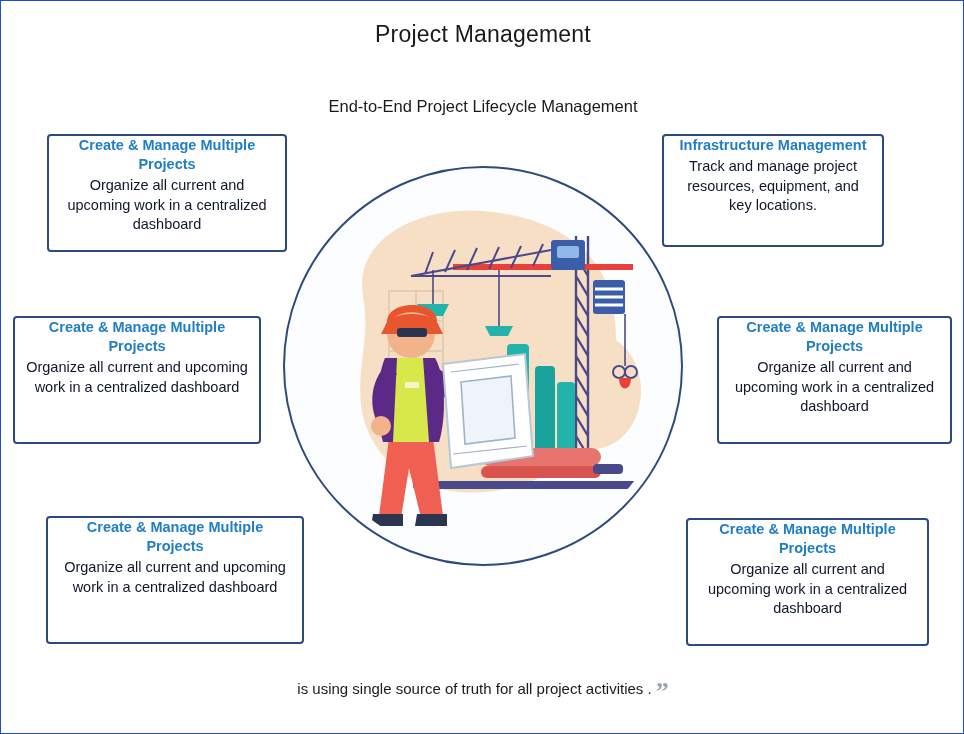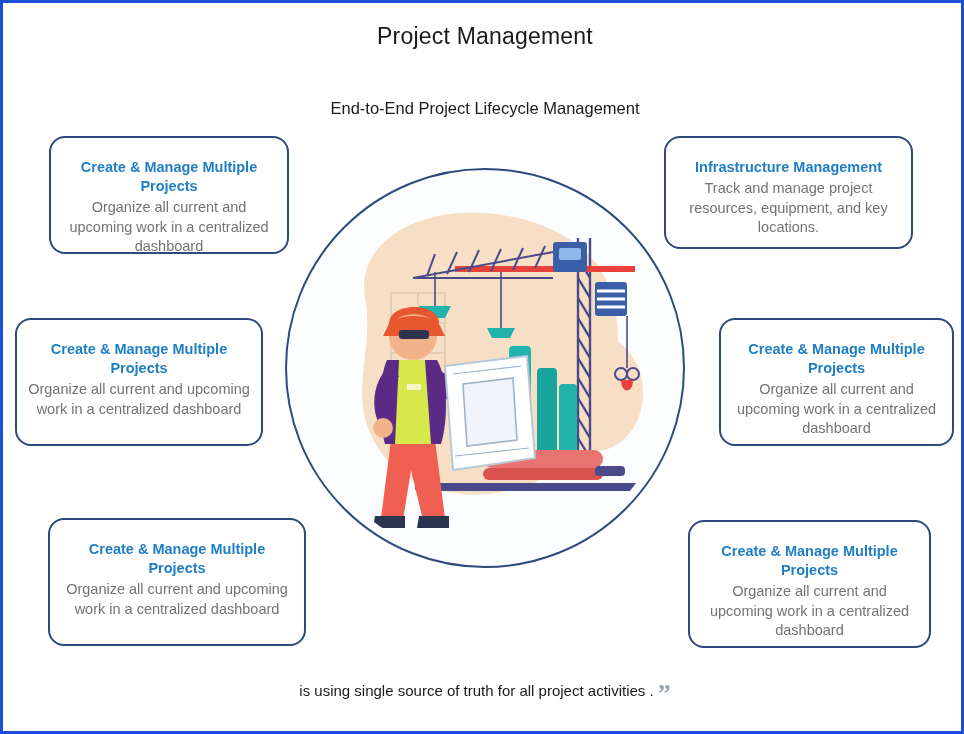--- a/index.html
+++ b/index.html
@@ -9,21 +9,21 @@
   }
   body {
     font-family: "Liberation Sans", sans-serif;
   }
   #page {
     position: relative;
     width: 964px;
     height: 734px;
     background: #ffffff;
     overflow: hidden;
-    border: 3px solid #1d4ed8;
+    border: 1px solid #1d4ed8;
     box-sizing: border-box;
   }
 
   
   .title {
     position: absolute;
     top: 20px;
     left: 0;
     width: 964px;
     text-align: center;
@@ -60,35 +60,35 @@
     left: 292px;
     top: 175px;
     width: 380px;
     height: 380px;
   }
 
   
   .bubble {
     position: absolute;
     border: 2px solid #2c4a7c;
-    border-radius: 16px;
+    border-radius: 4px;
     background: #ffffff;
     box-sizing: border-box;
-    padding: 20px 10px 10px 10px;
+    padding: 0 10px 10px 10px;
     text-align: center;
   }
   .bubble .b-title {
     color: #1f7ec4;
     font-weight: bold;
     font-size: 14.5px;
     line-height: 1.32;
     margin-bottom: 2px;
   }
   .bubble .b-body {
-    color: #737373;
+    color: #0f172a;
     font-size: 14.5px;
     line-height: 1.35;
   }
 
   
   .quote-wrap {
     position: absolute;
     left: 0;
     top: 672px;
     width: 964px;
@@ -224,21 +224,21 @@
         </g>
       </g>
     </g>
   </svg>
 
   <div class="bubble" style="left:46px; top:133px; width:240px; height:118px;">
     <div class="b-title">Create &amp; Manage Multiple Projects</div>
     <div class="b-body">Organize all current and upcoming work in a centralized dashboard</div>
   </div>
 
-  <div class="bubble" style="left:661px; top:133px; width:249px; height:113px;">
+  <div class="bubble" style="left:661px; top:133px; width:222px; height:113px;">
     <div class="b-title">Infrastructure Management</div>
     <div class="b-body">Track and manage project resources, equipment,  and key locations.</div>
   </div>
 
   <div class="bubble" style="left:12px; top:315px; width:248px; height:128px;">
     <div class="b-title">Create &amp; Manage Multiple Projects</div>
     <div class="b-body">Organize all current and upcoming work in a centralized dashboard</div>
   </div>
 
   <div class="bubble" style="left:716px; top:315px; width:235px; height:128px;">

